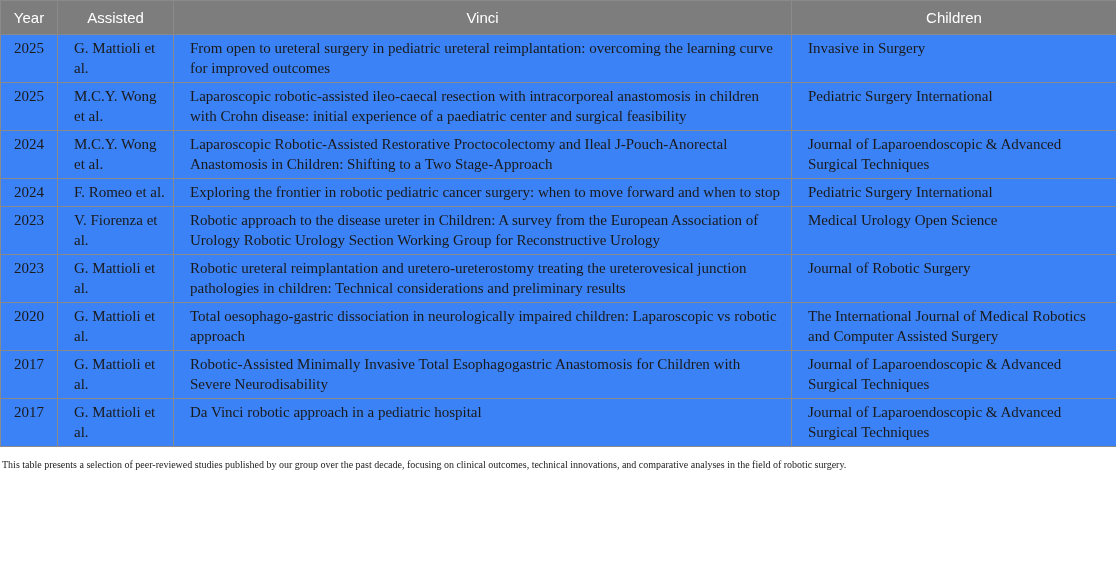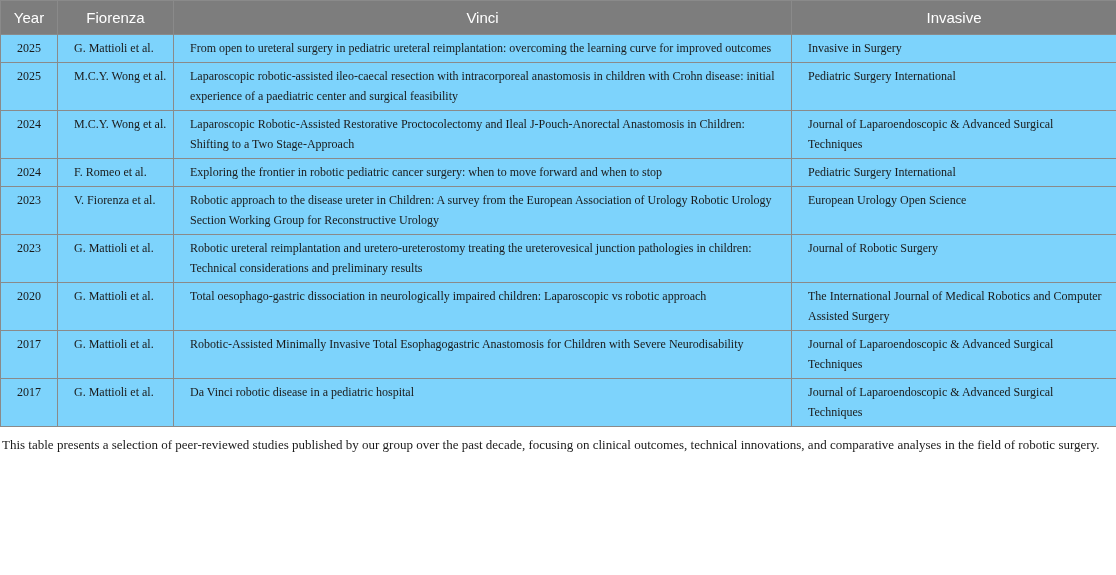--- a/index.html
+++ b/index.html
@@ -34,55 +34,55 @@
     font-family: "Liberation Sans", sans-serif;
     font-weight: 400;
     font-size: 15px;
     text-align: center;
     padding: 8px 6px;
     border: 1px solid #8a8a8a;
   }
   table.pub-table tbody td {
     border: 1px solid #8a8a8a;
     vertical-align: top;
-    font-size: 12px;
+    font-size: 15px;
     line-height: 20px;
     padding: 3px 8px 4px 16px;
-    background: #7dd3fc;
+    background: #3b82f6;
   }
   table.pub-table tbody td.col-year {
     text-align: center;
     padding-left: 2px;
     padding-right: 2px;
   }
   table.pub-table tbody td.col-authors { padding-right: 4px; }
   .caption {
-    font-size: 13px;
+    font-size: 10px;
     line-height: 18px;
     padding: 9px 2px 0 2px;
     color: #1a1a1a;
   }
 </style>
 </head>
 <body>
 
 <div class="page">
   <table class="pub-table">
     <colgroup>
       <col class="c-year">
       <col class="c-authors">
       <col class="c-title">
       <col class="c-journal">
     </colgroup>
     <thead>
       <tr>
         <th>Year</th>
-        <th>Fiorenza</th>
+        <th>Assisted</th>
         <th>Vinci</th>
-        <th>Invasive</th>
+        <th>Children</th>
       </tr>
     </thead>
     <tbody>
         <tr>
           <td class="col-year">2025</td>
           <td class="col-authors">G. Mattioli et al.</td>
           <td class="col-title">From open to ureteral surgery in pediatric ureteral reimplantation: overcoming the learning curve for improved outcomes</td>
           <td class="col-journal">Invasive in Surgery</td>
         </tr>
         <tr>
@@ -100,21 +100,21 @@
         <tr>
           <td class="col-year">2024</td>
           <td class="col-authors">F. Romeo et al.</td>
           <td class="col-title">Exploring the frontier in robotic pediatric cancer surgery: when to move forward and when to stop</td>
           <td class="col-journal">Pediatric Surgery International</td>
         </tr>
         <tr>
           <td class="col-year">2023</td>
           <td class="col-authors">V. Fiorenza et al.</td>
           <td class="col-title">Robotic approach to the disease ureter in Children: A survey from the European Association of Urology Robotic Urology Section Working Group for Reconstructive Urology</td>
-          <td class="col-journal">European Urology Open Science</td>
+          <td class="col-journal">Medical Urology Open Science</td>
         </tr>
         <tr>
           <td class="col-year">2023</td>
           <td class="col-authors">G. Mattioli et al.</td>
           <td class="col-title">Robotic ureteral reimplantation and uretero-ureterostomy treating the ureterovesical junction pathologies in children: Technical considerations and preliminary results</td>
           <td class="col-journal">Journal of Robotic Surgery</td>
         </tr>
         <tr>
           <td class="col-year">2020</td>
           <td class="col-authors">G. Mattioli et al.</td>
@@ -123,19 +123,19 @@
         </tr>
         <tr>
           <td class="col-year">2017</td>
           <td class="col-authors">G. Mattioli et al.</td>
           <td class="col-title">Robotic-Assisted Minimally Invasive Total Esophagogastric Anastomosis for Children with Severe Neurodisability</td>
           <td class="col-journal">Journal of Laparoendoscopic &amp; Advanced Surgical Techniques</td>
         </tr>
         <tr>
           <td class="col-year">2017</td>
           <td class="col-authors">G. Mattioli et al.</td>
-          <td class="col-title">Da Vinci robotic disease in a pediatric hospital</td>
+          <td class="col-title">Da Vinci robotic approach in a pediatric hospital</td>
           <td class="col-journal">Journal of Laparoendoscopic &amp; Advanced Surgical Techniques</td>
         </tr>
       </tbody>
   </table>
   <div class="caption">This table presents a selection of peer-reviewed studies published by our group over the past decade, focusing on clinical outcomes, technical innovations, and comparative analyses in the field of robotic surgery.</div>
 </div>
 
 </body></html>

